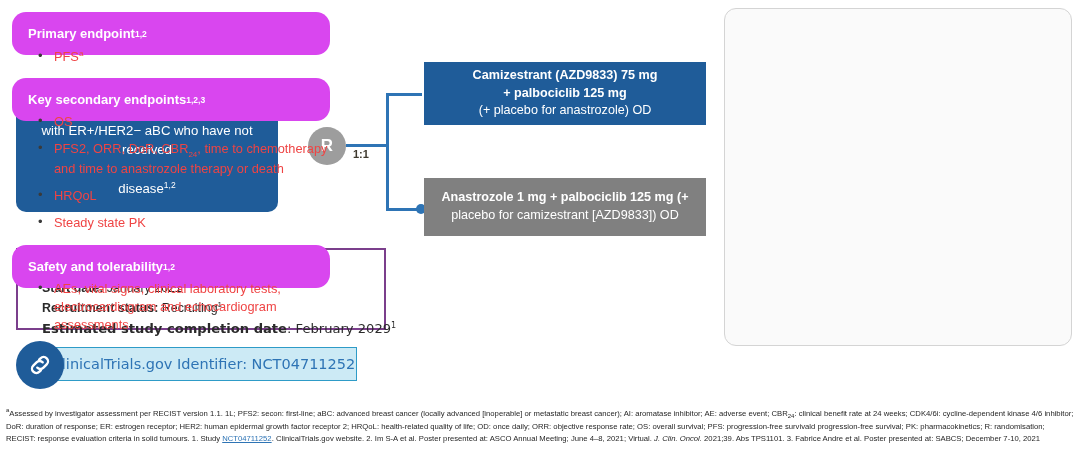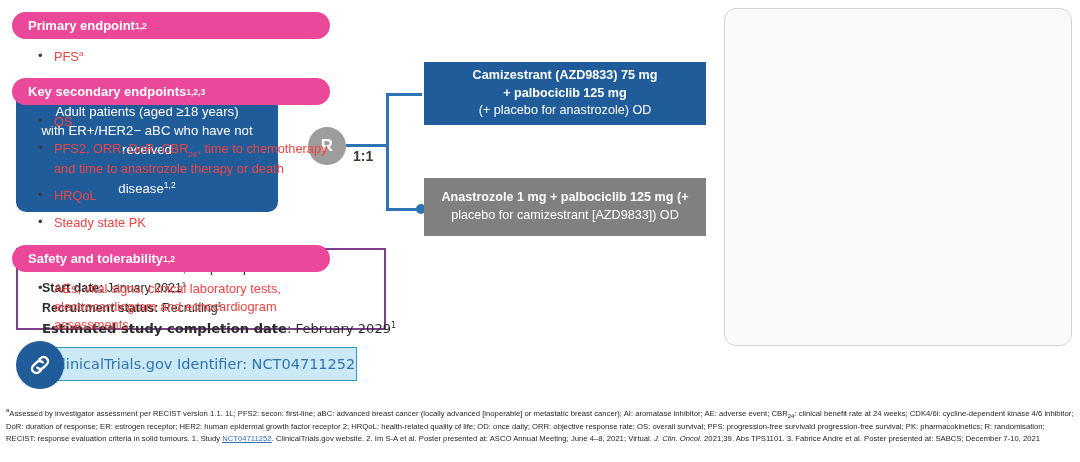--- a/index.html
+++ b/index.html
@@ -25,21 +25,21 @@
   
   .rand-circle {
     position: absolute; left: 308px; top: 127px;
     width: 38px; height: 38px; border-radius: 50%;
     background: #9D9D9D; color: #ffffff;
     font-size: 17px; font-weight: bold;
     display: flex; align-items: center; justify-content: center;
   }
   .ratio-label {
     position: absolute; left: 353px; top: 148px;
-    font-size: 14px; color: #3F3A2F; font-weight: 600;
+    font-size: 11px; color: #3F3A2F; font-weight: 600;
   }
   .conn { position: absolute; background: #2E74B5; }
   .conn-stem  { left: 346px; top: 144px; width: 42px; height: 2.5px; }
   .conn-vert  { left: 386px; top: 93px;  width: 2.5px; height: 118px; }
   .conn-top   { left: 386px; top: 93px;  width: 36px; height: 2.5px; }
   .conn-bot   { left: 386px; top: 208px; width: 36px; height: 2.5px; }
   .conn-dot {
     position: absolute; left: 416px; top: 204px;
     width: 10px; height: 10px; border-radius: 50%; background: #2E74B5;
   }
@@ -84,21 +84,21 @@
   }
 
   
   .panel {
     position: absolute; left: 724px; top: 8px;
     width: 348px; height: 338px;
     background: #FAFAFA; border: 1px solid #D4D4D4; border-radius: 12px;
   }
   .pill-header {
     position: absolute; left: 12px;
-    height: 27px; background: #ec4899; border-radius: 14px;
+    height: 43px; background: #d946ef; border-radius: 14px;
     color: #ffffff; font-size: 13px; font-weight: bold;
     display: flex; align-items: center; padding: 4px 16px;
   }
   .ph-primary   { top: 12px;  width: 318px; }
   .ph-secondary { top: 78px;  width: 318px; }
   .ph-safety    { top: 245px; width: 318px; }
   .pill-header sup { font-size: 8.5px; vertical-align: super; font-weight: bold; }
 
   .bullets { position: absolute; left: 34px; width: 296px; }
   .bl-primary   { top: 48px; }

